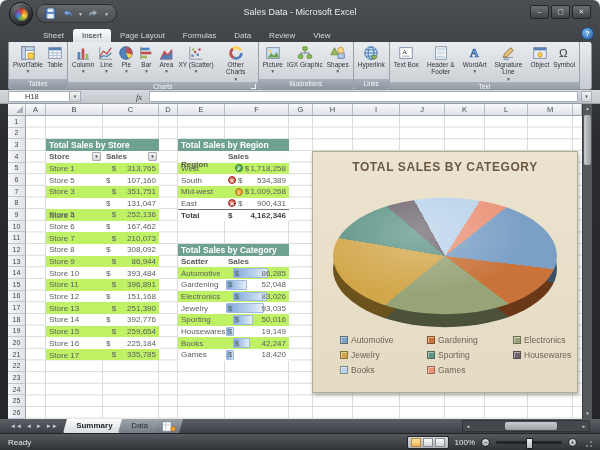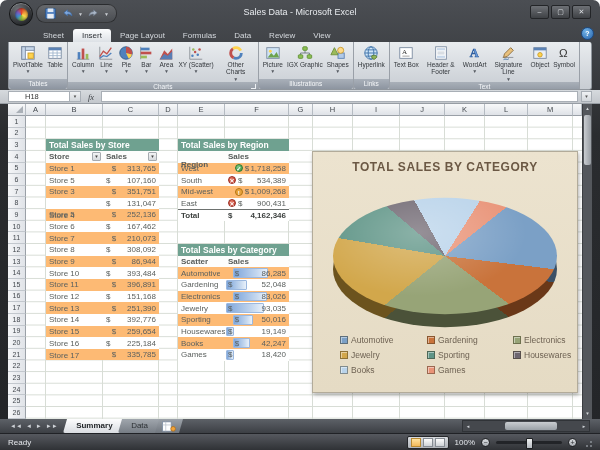--- a/index.html
+++ b/index.html
@@ -51,21 +51,21 @@
   .dlaunch{position:absolute;right:2px;top:2.5px;width:4px;height:4px;
     border-right:1px solid #eef1f4;border-bottom:1px solid #eef1f4;}
   
   .formulabar{height:13px;display:flex;align-items:center;padding:0 8px;
     background:linear-gradient(#d6dade,#c3c7cc);border-bottom:1px solid #979da4;}
   .namebox{width:62px;height:11px;background:#fff;border:1px solid #a9afb6;box-sizing:border-box;
     font-size:7.5px;line-height:10px;padding-left:16px;color:#333;}
   .nbarrow{width:11px;height:11px;box-sizing:border-box;border:1px solid #a9afb6;border-left:none;
     background:linear-gradient(#f0f2f4,#d3d7db);font-size:4.5px;color:#555;text-align:center;line-height:10px;}
   .fxlab{width:20px;text-align:center;font-size:8.5px;font-style:italic;
-    font-family:"Liberation Serif",serif;color:#3e4247;}
+    font-family:"Liberation Serif",serif;color:#3e4247;margin-left:48px;}
   .finput{flex:1;height:11px;background:#fff;border:1px solid #a9afb6;box-sizing:border-box;}
   .fmore{width:11px;height:11px;margin-left:3px;box-sizing:border-box;border:1px solid #a9afb6;
     background:linear-gradient(#f0f2f4,#d3d7db);font-size:4.5px;color:#555;text-align:center;line-height:10px;}
   
   .sheet{position:relative;height:315px;margin:0 8px;background:#fff;overflow:hidden;}
   .colhdrs{position:absolute;top:0;left:0;right:10px;height:12px;display:flex;}
   .chcell{height:12px;box-sizing:border-box;border-right:1px solid #b5bbc2;border-bottom:1px solid #9aa0a7;
     background:linear-gradient(#f8f9fa,#dfe2e7);font-size:7.5px;color:#43484e;
     text-align:center;line-height:12px;}
   .corner{position:relative;}
@@ -88,21 +88,21 @@
   
   .xltable{position:absolute;font-size:8px;color:#5c615f;background:#fff;}
   .ttl{background:#6fa190;color:#fff;font-weight:bold;font-size:8.5px;
     display:flex;align-items:center;padding-left:3px;box-sizing:border-box;}
   .thdr{display:flex;font-weight:bold;color:#575c5a;background:#fdfdfc;align-items:center;}
   .thcol{display:flex;align-items:center;justify-content:space-between;
     padding:0 2px 0 3px;box-sizing:border-box;height:100%;}
   .filterbtn{width:9px;height:9px;box-sizing:border-box;border:1px solid #a6abb0;border-radius:1px;
     background:linear-gradient(#f3f4f5,#d7dadd);font-size:4.5px;line-height:7px;text-align:center;color:#444;}
   .trow{display:flex;align-items:center;background:#fff;}
-  .trow.band{background:#fdba74;gap:12px;}
+  .trow.band{background:#bef264;gap:12px;}
   .cellA{padding-left:3px;box-sizing:border-box;white-space:nowrap;overflow:hidden;}
   .cellB{display:flex;align-items:center;padding:0 3px;box-sizing:border-box;position:relative;height:100%;}
   .cur{margin-right:auto;position:relative;z-index:1;}
   .num{position:relative;z-index:1;}
   .sic{width:8px;height:8px;border-radius:50%;margin-right:2px;flex:0 0 auto;color:#fff;
     font-size:6px;font-weight:bold;line-height:8px;text-align:center;position:relative;z-index:1;}
   .sic.check{background:radial-gradient(circle at 35% 30%,#83c987,#37953f);border:1px solid #2c7a33;box-sizing:border-box;}
   .sic.x{background:radial-gradient(circle at 35% 30%,#e4826f,#c03527);border:1px solid #99291e;box-sizing:border-box;}
   .sic.warn{background:radial-gradient(circle at 35% 30%,#f5c065,#e0921c;);background-color:#e8a33d;border:1px solid #b37413;box-sizing:border-box;}
   .totalrow{font-weight:bold;color:#3d413f;border-top:1.5px solid #6d716f;box-sizing:border-box;}

